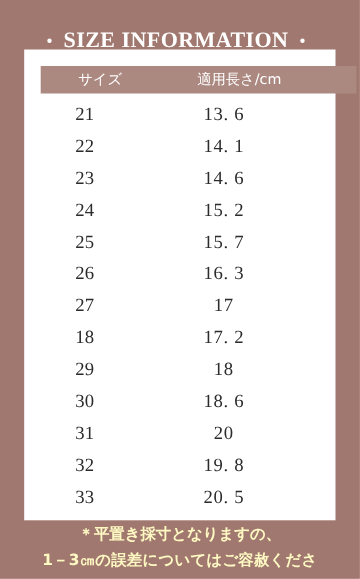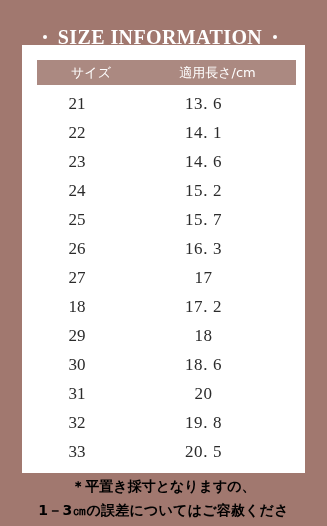--- a/index.html
+++ b/index.html
@@ -62,21 +62,21 @@
     height: 428px;
     background: #ffffff;
     box-sizing: border-box;
   }
 
   
   .table-head {
     position: absolute;
     left: 15px;
     top: 15px;
-    width: 259px;
+    width: 287px;
     height: 25px;
     background: #ab8981;
     display: flex;
     align-items: center;
     box-sizing: border-box;
   }
   .th {
     color: #ffffff;
     font-family: "DejaVu Sans", sans-serif;
     font-size: 13px;
@@ -111,21 +111,21 @@
 
   
   .note {
     position: absolute;
     left: 0;
     top: 474px;
     width: 327px;
     text-align: center;
   }
   .note-line {
-    color: #000000;
+    color: #fef9c3;
     font-family: "DejaVu Sans", sans-serif;
     font-weight: bold;
     font-size: 14px;
     line-height: 24px;
     white-space: nowrap;
   }
   .note-line-2 { letter-spacing: 0.2px; }
 </style>
 </head>
 <body>

